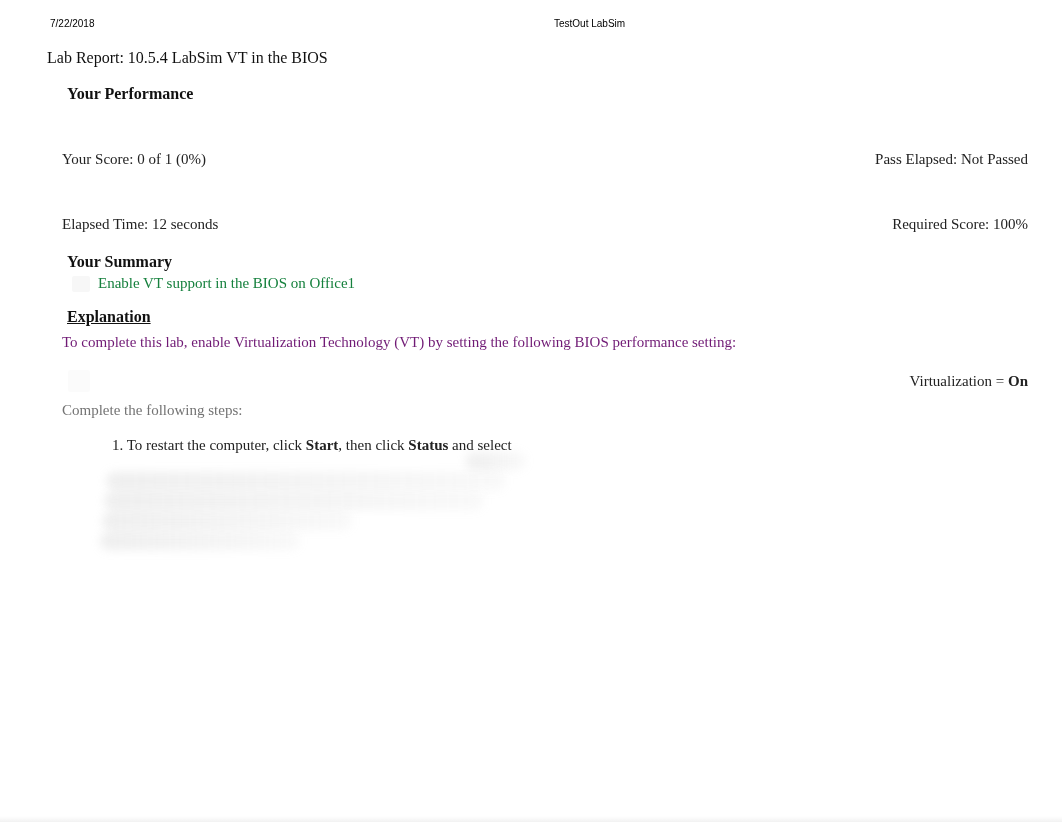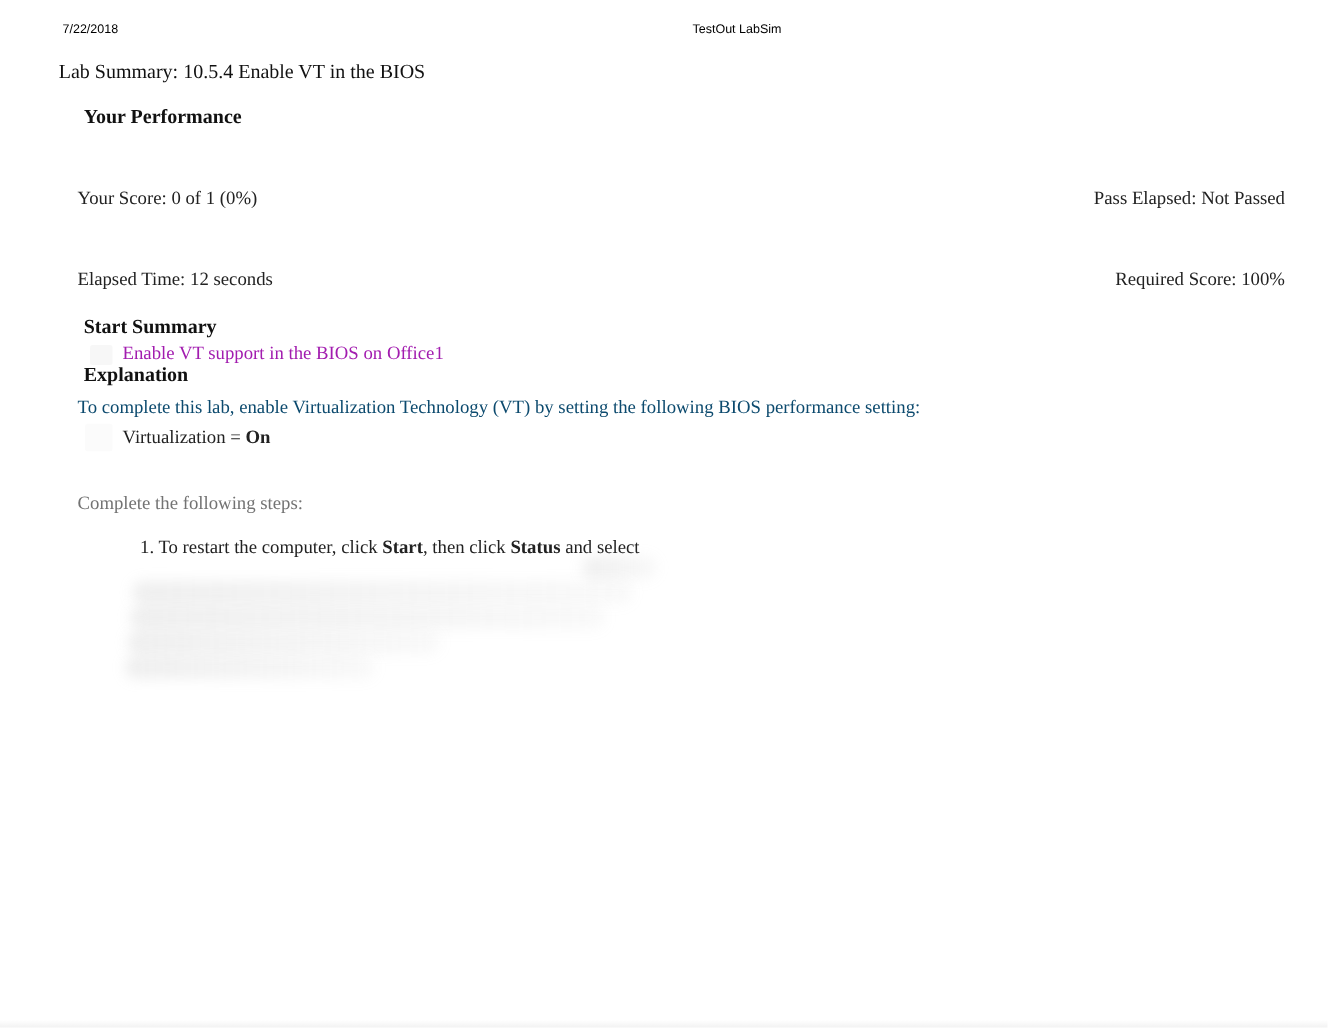--- a/index.html
+++ b/index.html
@@ -38,60 +38,62 @@
       font-weight: bold;
       font-size: 16px;
       color: #111;
       margin-bottom: 16px;
       padding-left: 5px;
     }
     .section-heading.task {
       margin-bottom: 4px;
     }
     .section-heading.explanation {
-      margin-top: 0;
+      margin-top: 16px;
       margin-bottom: 8px;
+      text-decoration: underline;
     }
     .perf-row {
       display: flex;
       justify-content: space-between;
       font-size: 15px;
       color: #222;
       margin-bottom: 4px;
       margin-top: 48px;
     }
     .perf-block {
       margin-bottom: 20px;
     }
     .task-item {
       display: flex;
       align-items: flex-end;
       gap: 8px;
       padding-left: 10px;
       font-size: 15px;
-      color: #a21caf;
+      color: #15803d;
     }
     .task-marker {
       width: 18px;
       height: 16px;
       background: rgba(200,200,200,0.15);
       border-radius: 2px;
       display: inline-block;
     }
     .expl-text {
       font-size: 15px;
-      color: #0c4a6e;
-      margin-bottom: 4px;
+      color: #701a75;
+      margin-bottom: 19px;
     }
     .setting-row {
       display: flex;
       align-items: center;
       gap: 8px;
       padding-left: 6px;
-      margin-bottom: 34px;
+      margin-bottom: 10px;
+      justify-content: space-between;
     }
     .setting-marker {
       width: 22px;
       height: 22px;
       background: rgba(200,200,200,0.08);
       border-radius: 2px;
     }
     .setting-text {
       font-size: 15px;
       color: #222;
@@ -141,38 +143,38 @@
     }
   </style>
 </head>
 <body>
 
 <div class="header-row">
   <div class="header-date">7/22/2018</div>
   <div class="header-title">TestOut LabSim</div>
 </div>
 
-<div class="report-title">Lab Summary: 10.5.4 Enable VT in the BIOS</div>
+<div class="report-title">Lab Report: 10.5.4 LabSim VT in the BIOS</div>
 
 <div class="content">
 
   <div class="section-heading">Your Performance</div>
 
   <div class="perf-block">
     <div class="perf-row">
       <span>Your Score: 0 of 1 (0%)</span>
       <span>Pass Elapsed: Not Passed</span>
     </div>
     <div class="perf-row">
       <span>Elapsed Time: 12 seconds</span>
       <span>Required Score: 100%</span>
     </div>
   </div>
 
-  <div class="section-heading task">Start Summary</div>
+  <div class="section-heading task">Your Summary</div>
 
   <div class="task-item">
     <span class="task-marker"></span>
     <span>Enable VT support in the BIOS on Office1</span>
   </div>
 
   <div class="section-heading explanation">Explanation</div>
 
   <div class="expl-text">To complete this lab, enable Virtualization Technology (VT) by setting the following BIOS performance setting:</div>
 

